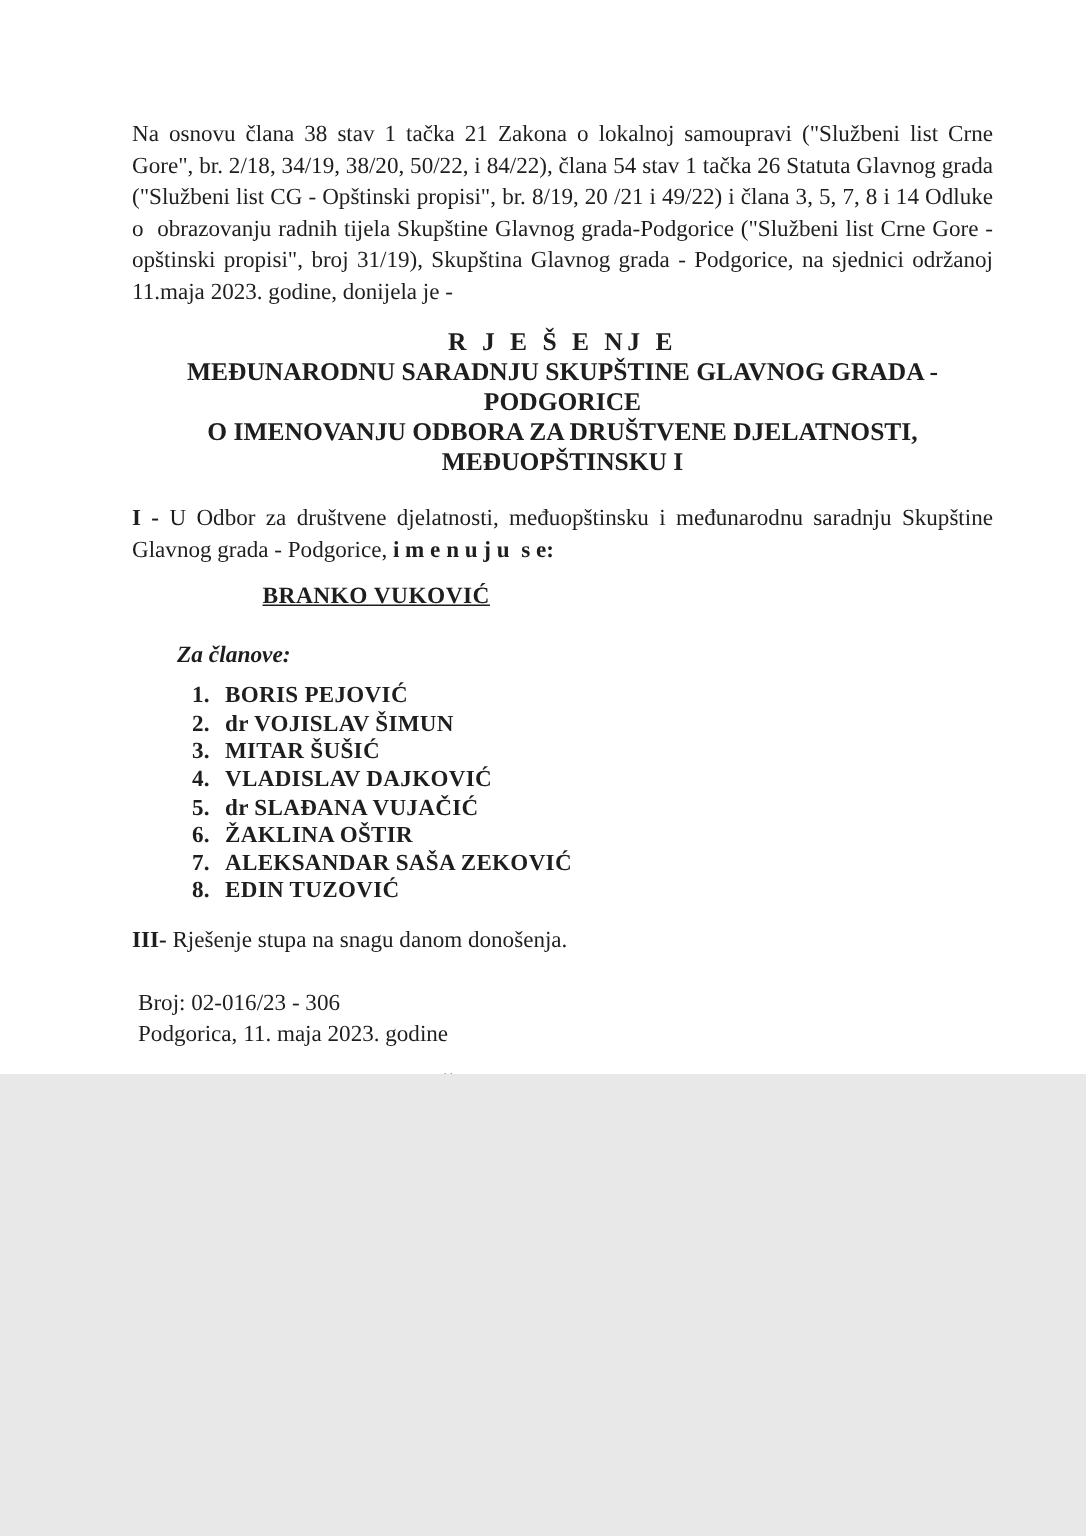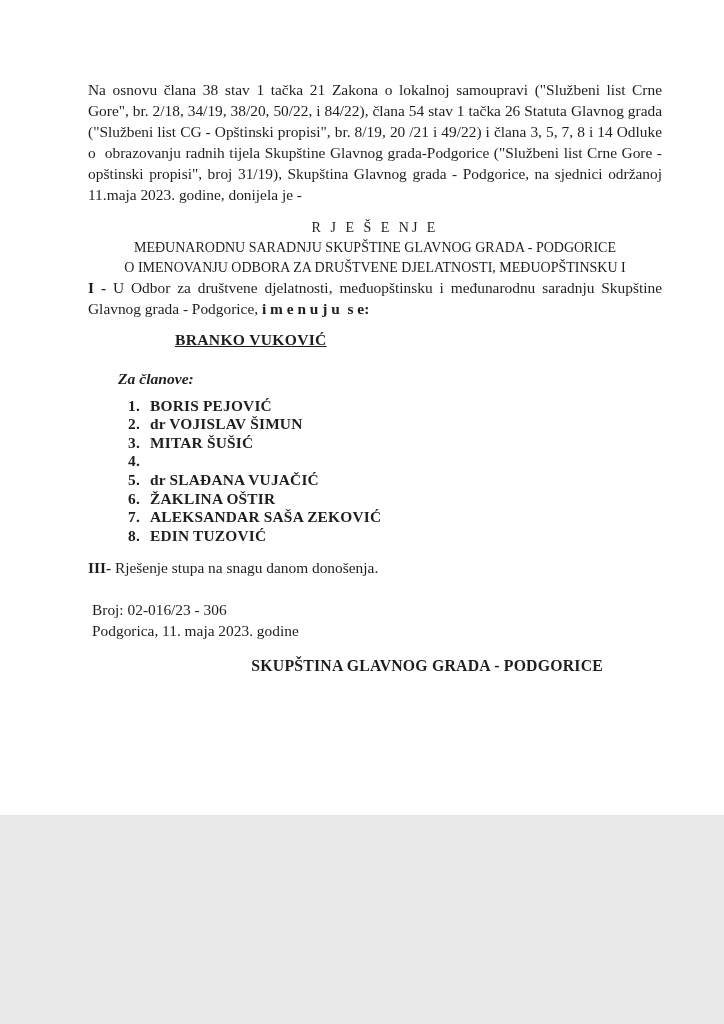--- a/index.html
+++ b/index.html
@@ -1,19 +1,19 @@
 <!DOCTYPE html>
 <html><head>
 <meta charset="utf-8">
 <style>
   html, body { margin: 0; padding: 0; background: #e8e8e8; }
   .page {
     position: relative;
     width: 724px;
-    height: 815px;
+    height: 716px;
     margin: 0 auto;
     background: #ffffff;
     font-family: "Liberation Serif", serif;
     color: #1e1e1e;
     overflow: hidden;
   }
   .content {
     position: absolute;
     left: 88px;
     top: 80px;
@@ -23,26 +23,26 @@
     font-size: 15.4px;
     line-height: 20.9px;
     text-align: justify;
     margin: 0;
     white-space: pre-wrap;
   }
   .bold { font-weight: bold; }
   .title-block {
     margin-top: 13px;
     text-align: center;
-    font-weight: normal;
-    font-size: 14px;
+    font-weight: bold;
+    font-size: 17px;
     line-height: 19.8px;
   }
   .title-main { letter-spacing: 3px; }
-  .sec1 { }
+  .sec1 { margin-top: 19px; }
   .label-italic {
     margin: 0;
     margin-top: 21px;
     margin-left: 30px;
     font-weight: bold;
     font-style: italic;
     font-size: 15.6px;
   }
   .chairman-name {
     margin: 12px;
@@ -135,20 +135,21 @@
       <div class="member-row">
           <span class="member-num">2.</span>
           <span>dr VOJISLAV ŠIMUN</span>
         </div>
       <div class="member-row">
           <span class="member-num">3.</span>
           <span>MITAR ŠUŠIĆ</span>
         </div>
       <div class="member-row">
           <span class="member-num">4.</span>
+          <span>VLADISLAV DAJKOVIĆ</span>
         </div>
       <div class="member-row">
           <span class="member-num">5.</span>
           <span>dr SLAĐANA VUJAČIĆ</span>
         </div>
       <div class="member-row">
           <span class="member-num">6.</span>
           <span>ŽAKLINA OŠTIR</span>
         </div>
       <div class="member-row">

